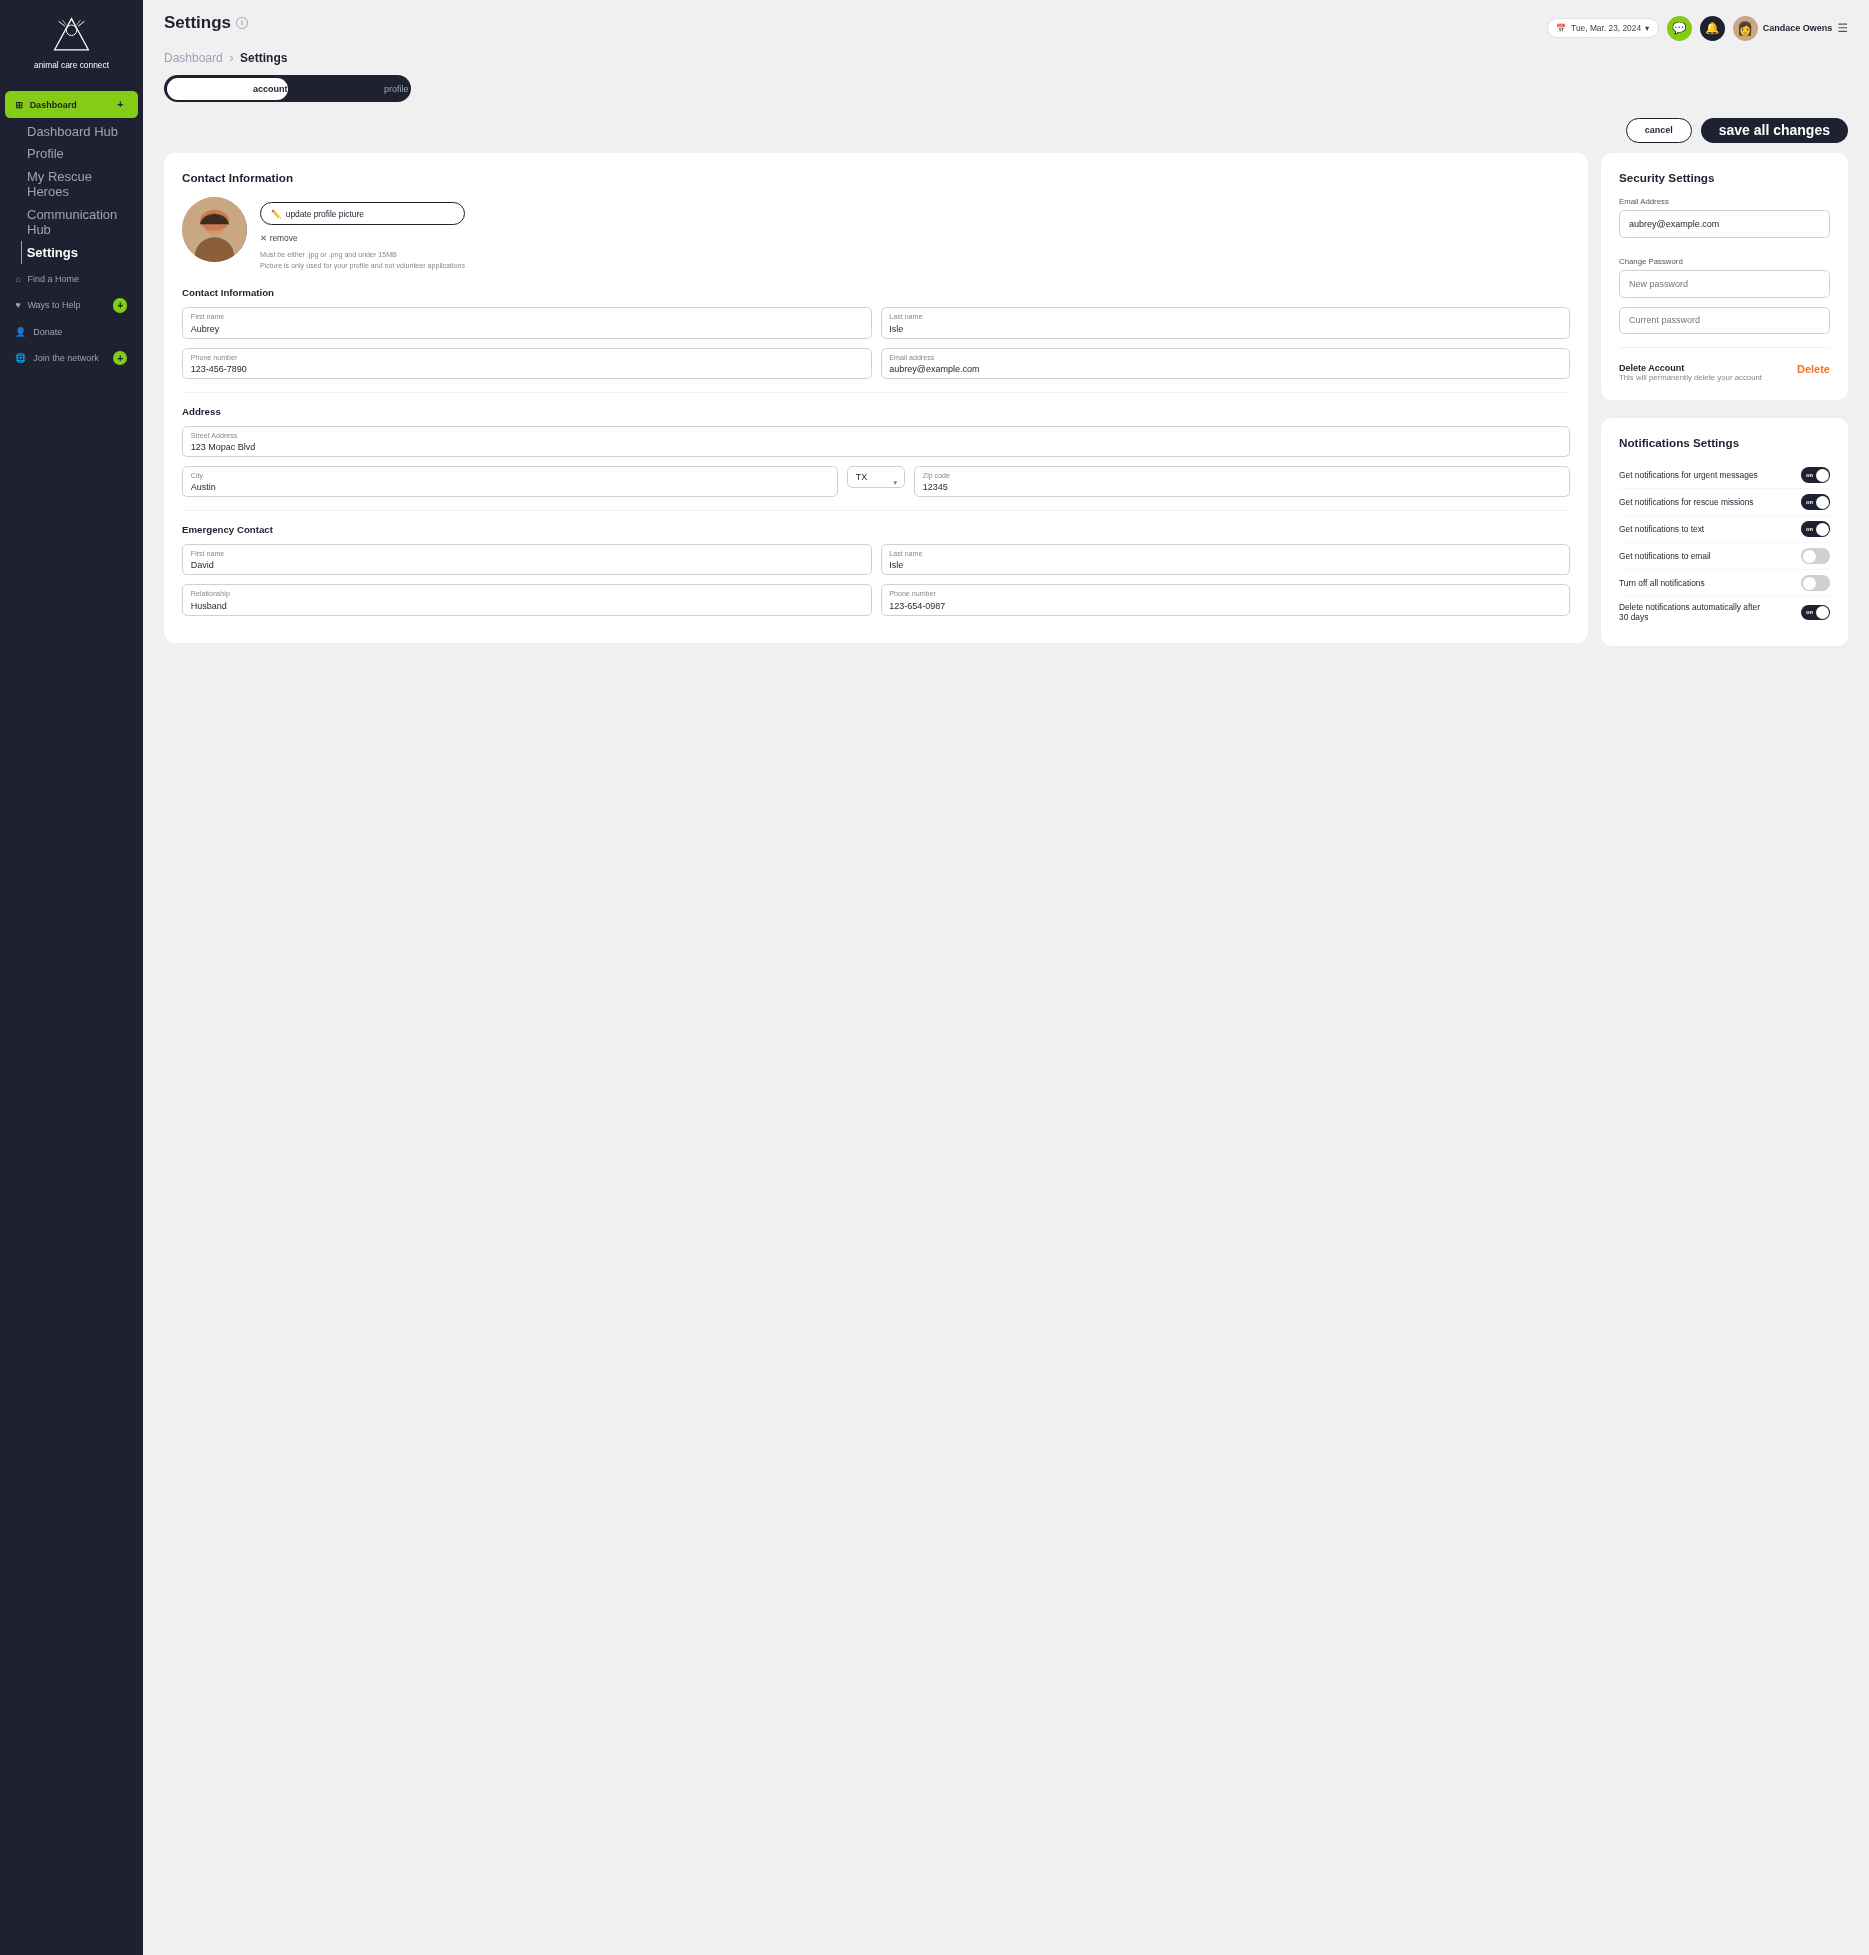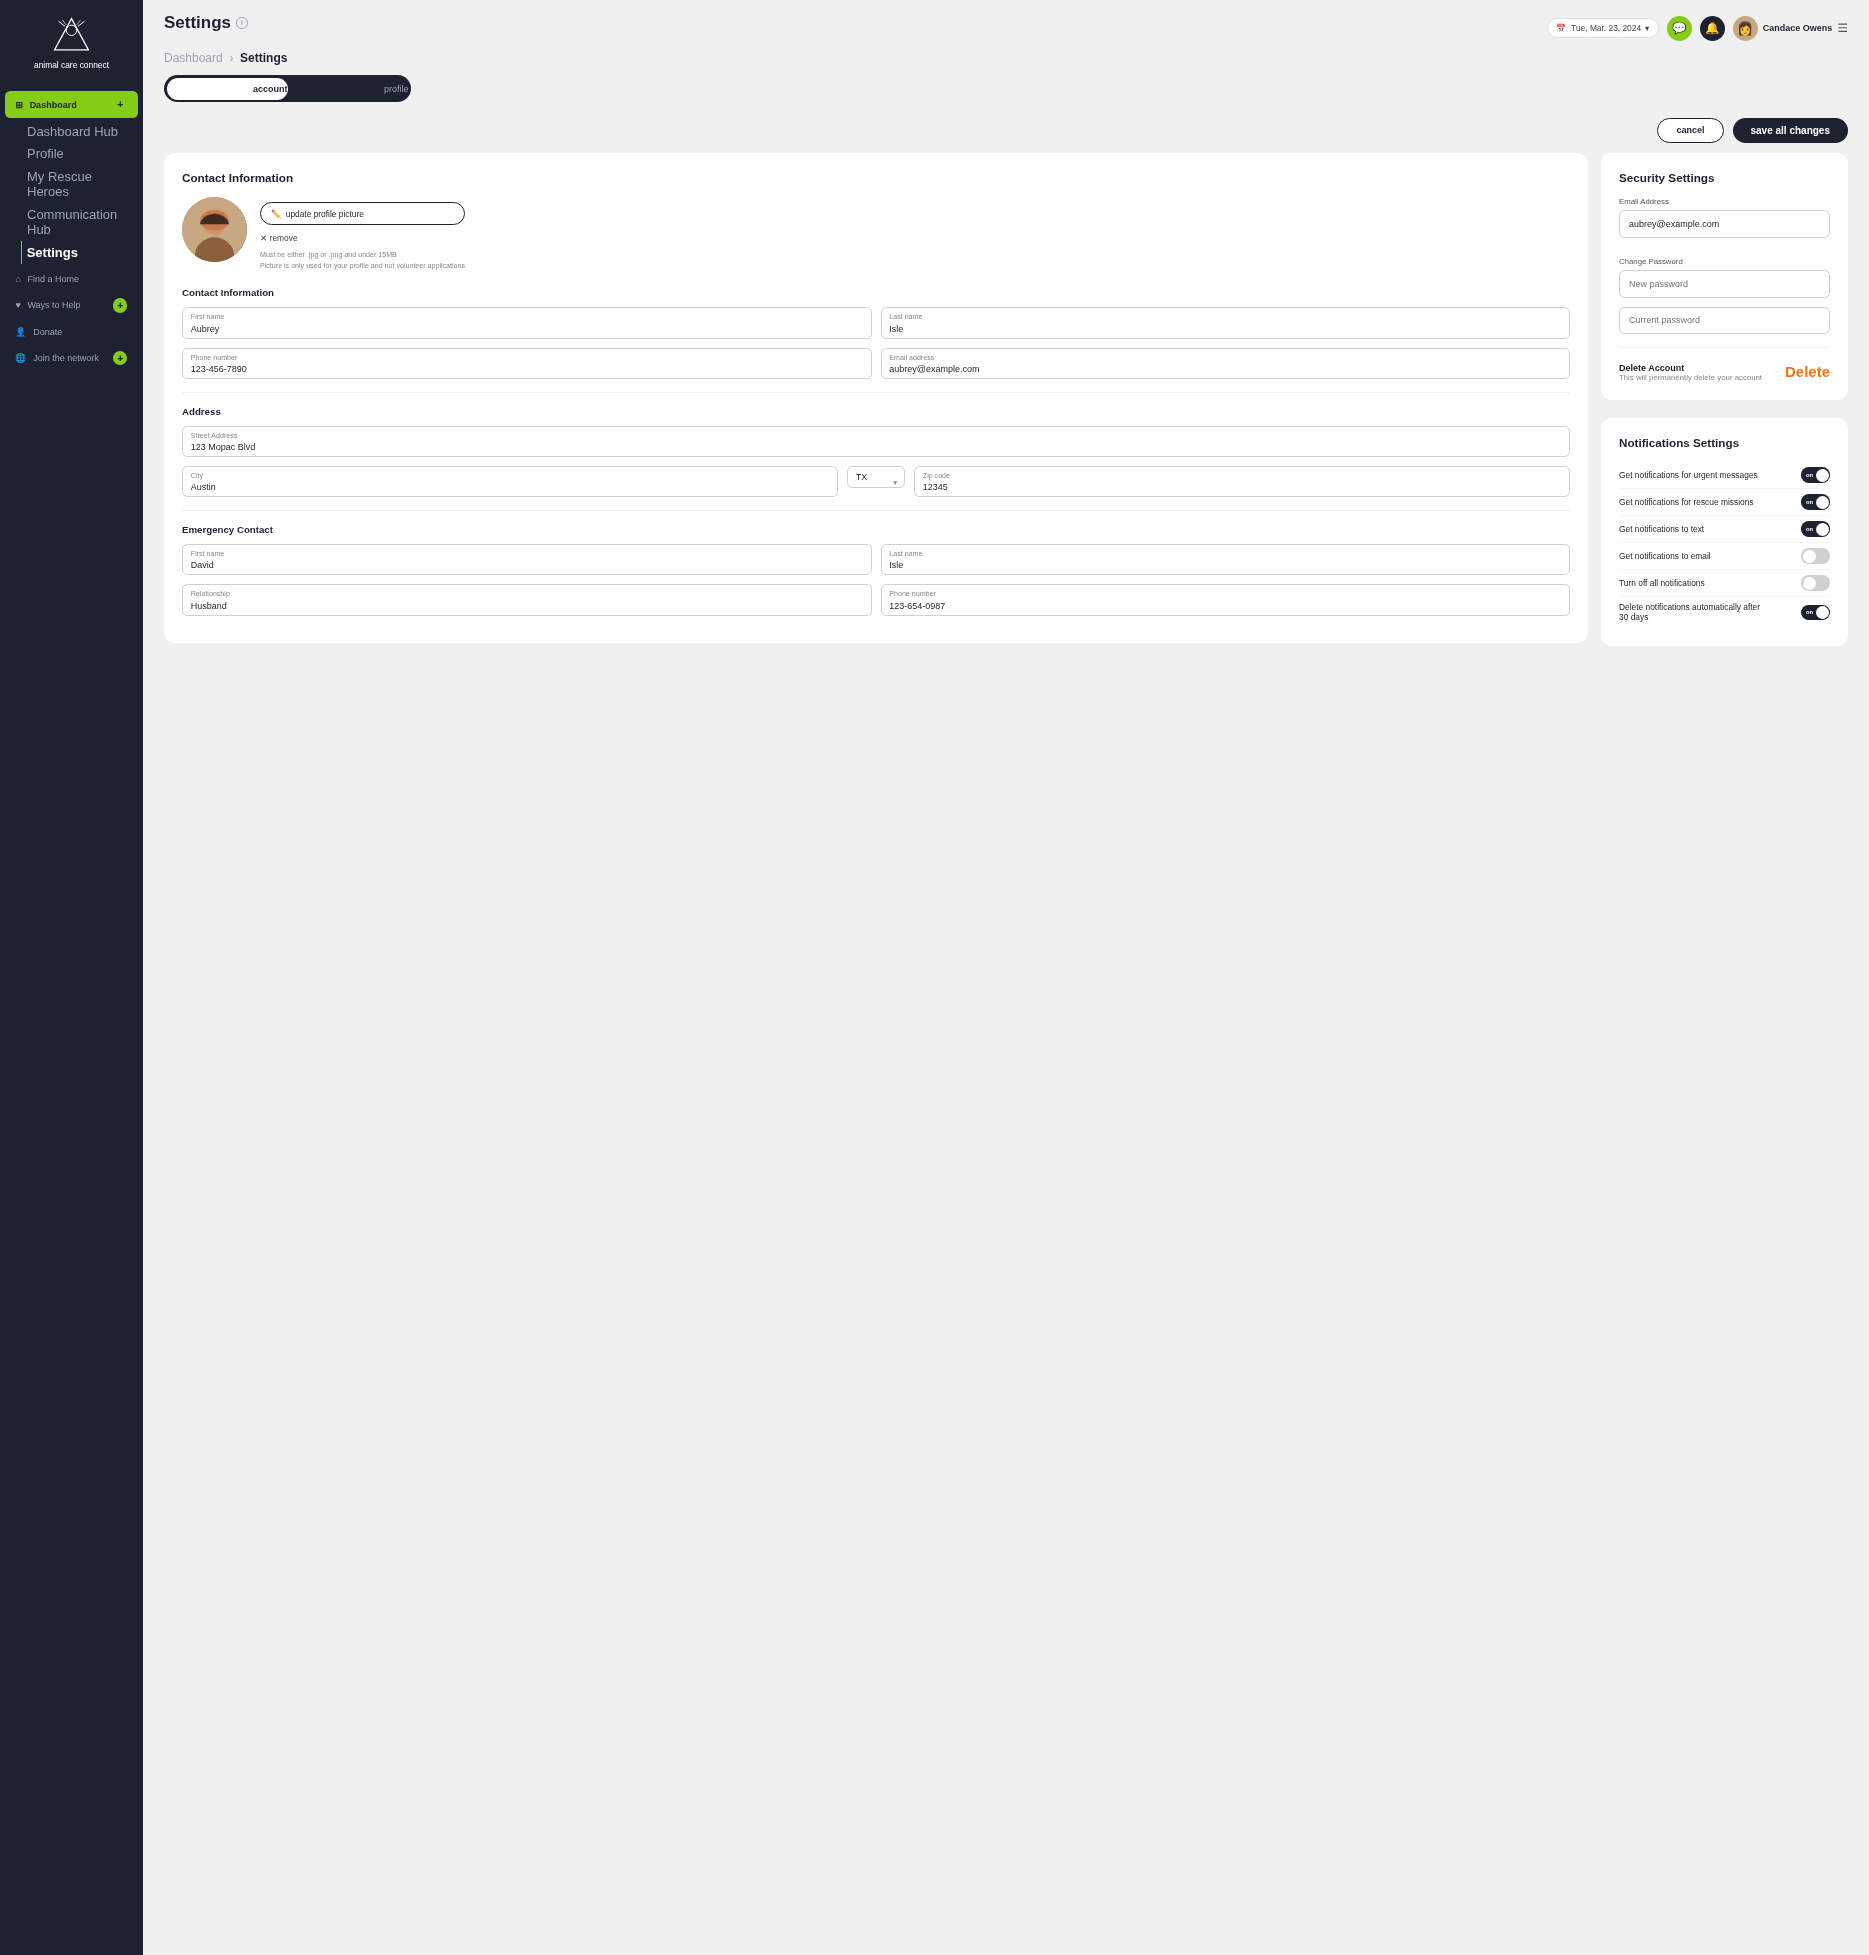--- a/index.html
+++ b/index.html
@@ -245,21 +245,21 @@
       border-radius: 15.6px;
       font-size: 9px;
       font-weight: 600;
       cursor: pointer;
     }
     .btn-save {
       background: #1e2130;
       color: #fff;
       padding: 1px 18px;
       border-radius: 15.6px;
-      font-size: 10px;
+      font-size: 14px;
       font-weight: 600;
       cursor: pointer;
       border: none;
     }
 
     
     .content-grid {
       display: grid;
       grid-template-columns: 1fr 247px;
       gap: 13px;
@@ -443,21 +443,21 @@
       font-size: 9px;
       font-weight: 600;
       color: #1e2130;
     }
     .delete-sub {
       font-size: 7.8px;
       color: #888;
     }
     .delete-btn {
       color: #f97316;
-      font-size: 15px;
+      font-size: 11px;
       font-weight: 600;
       cursor: pointer;
       background: none;
       border: none;
     }
 
     
     .notif-row {
       display: flex;
       align-items: center;

